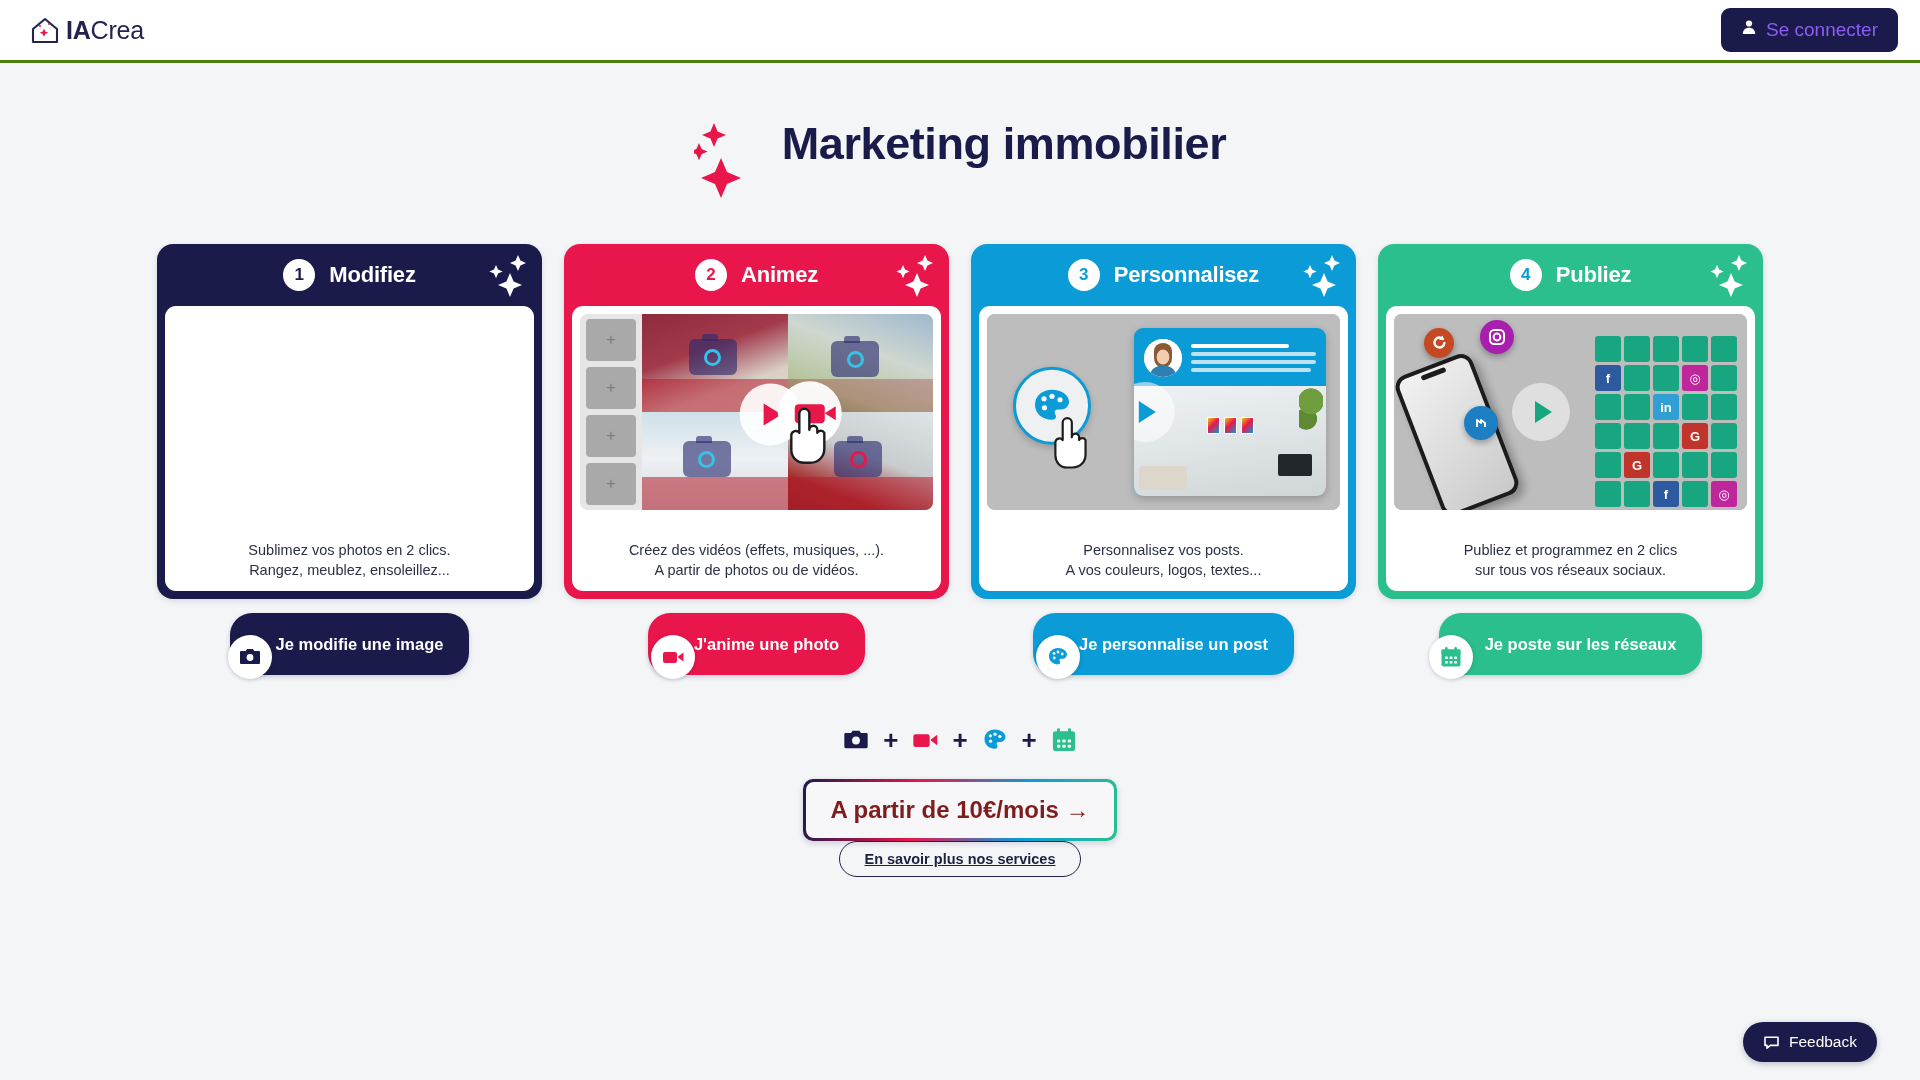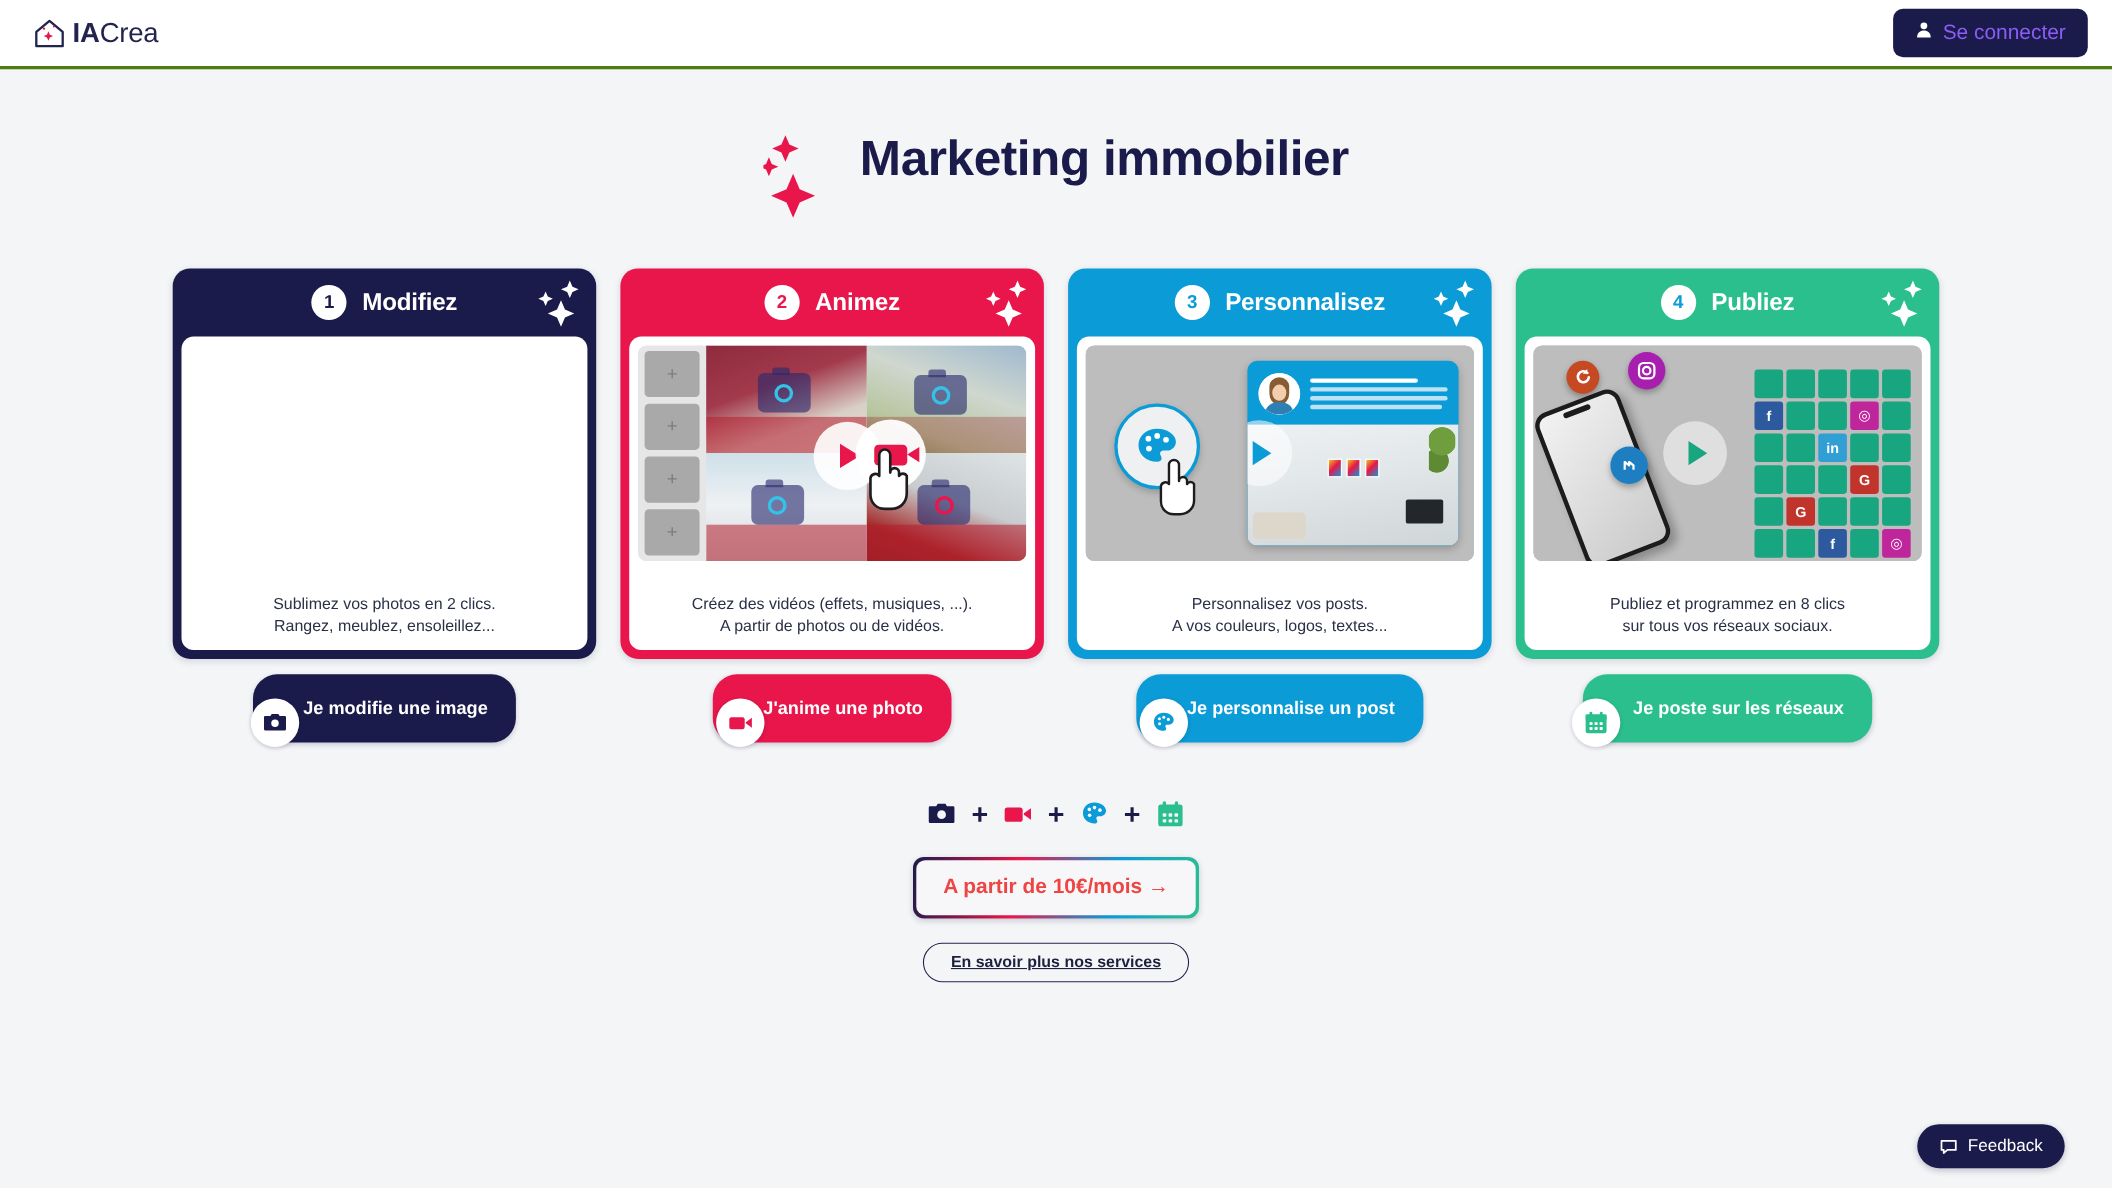--- a/index.html
+++ b/index.html
@@ -236,28 +236,27 @@
     padding: 3px;
     border-radius: 10px;
     background: linear-gradient(100deg, var(--navy) 0%, var(--crimson) 36%, var(--blue) 70%, var(--green) 100%);
     cursor: pointer;
     box-shadow: 0 2px 6px rgba(20,22,60,.18);
   }
   .price-btn-inner {
     background: #f7f7f9;
     border-radius: 8px;
     padding: 14px 24px;
-    font-size: 19px;
+    font-size: 24px;
     font-weight: 700;
-    color: #ef4444;
+    color: #7f1d1d;
     white-space: nowrap;
   }
 
   .more-btn {
-    margin-top: 22px;
     display: inline-block;
     background: #f4f5f7;
     border: 1px solid #22244f;
     border-radius: 20px;
     padding: 9px 24px;
     font-size: 14.5px;
     font-weight: 700;
     color: #1d2140;
     text-decoration: underline;
     cursor: pointer;
@@ -821,21 +820,21 @@
                 <div class="cal-cell"></div>
                 <div class="cal-cell"></div>
                 <div class="cal-cell"></div>
                 <div class="cal-cell fb">f</div>
                 <div class="cal-cell"></div>
                 <div class="cal-cell ig">◎</div>
               </div>
           </div>
         </div>
         <div class="card-desc">
-          <div>Publiez et programmez en 8 clics</div>
+          <div>Publiez et programmez en 2 clics</div>
           <div>sur tous vos réseaux sociaux.</div>
         </div>
       </div>
     </div>
     <div class="cta-zone">
       <button class="cta-btn">Je poste sur les réseaux</button>
       <span class="cta-icon-circle">
         <svg viewBox="0 0 24 24" aria-hidden="true">
           <rect x="2.5" y="4.5" width="19" height="17" rx="2" fill="#2bbf8e"></rect>
           <rect x="2.5" y="4.5" width="19" height="4.6" fill="#2bbf8e"></rect>

